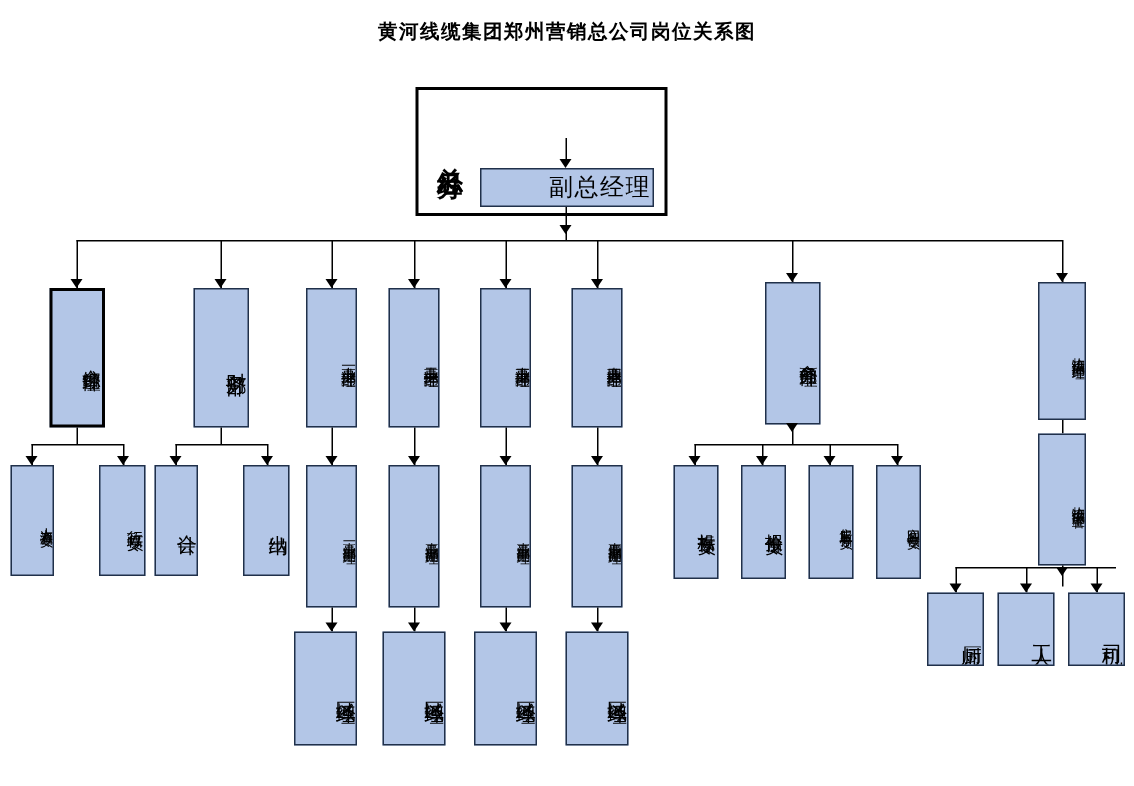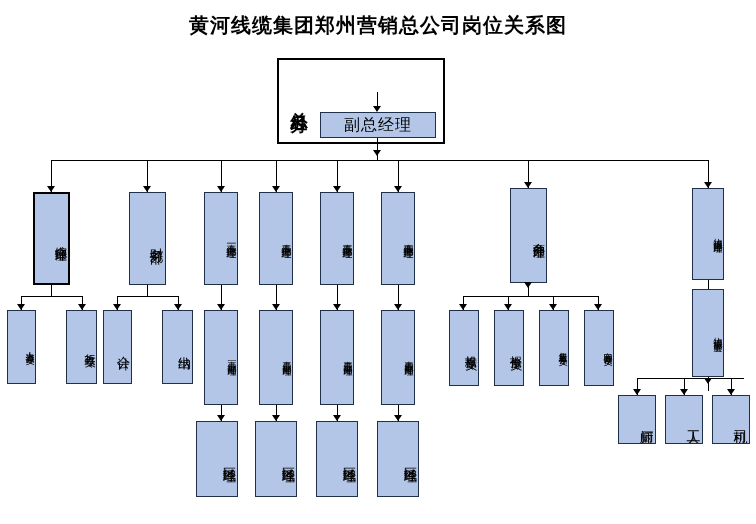--- a/index.html
+++ b/index.html
@@ -8,21 +8,21 @@
     background:#ffffff;
     font-family:"DejaVu Sans","Liberation Sans",sans-serif;
     overflow:hidden;
   }
   #chart{position:relative;width:756px;height:524px;}
 
   .title{
     position:absolute;
     left:0;top:12px;width:756px;
     text-align:center;
-    font-size:20px;
+    font-size:13px;
     font-weight:bold;
     color:#000;
     letter-spacing:1px;
     font-family:"DejaVu Sans","Liberation Sans",sans-serif;
   }
 
   
   .box{
     position:absolute;
     box-sizing:border-box;
@@ -92,21 +92,21 @@
   <div class="group-box" style="left:277px;top:58px;width:168px;height:86px;"></div>
 
   <div class="group-label" style="left:283px;top:62px;width:34px;height:78px;font-size:17px;">
     <span class="txt">总经办</span>
   </div>
 
 
   <div class="vline" style="left:377px;top:92px;height:18px;"></div>
   <div class="arrow" style="left:373px;top:106px;"></div>
 
-  <div class="box h-txt" style="left:320px;top:112px;width:116px;height:26px;font-size:16px;">
+  <div class="box h-txt" style="left:320px;top:112px;width:116px;height:26px;font-size:16px;text-align:right;">
     <span class="txt">副总经理</span>
   </div>
 
   <div class="vline" style="left:377px;top:138px;height:22px;"></div>
   <div class="arrow" style="left:373px;top:150px;"></div>
 
   <div class="hline" style="left:51px;top:160px;width:657px;"></div>
 
   <div class="vline" style="left:51px;top:160px;height:32px;"></div>
   <div class="arrow" style="left:47px;top:186px;"></div>

